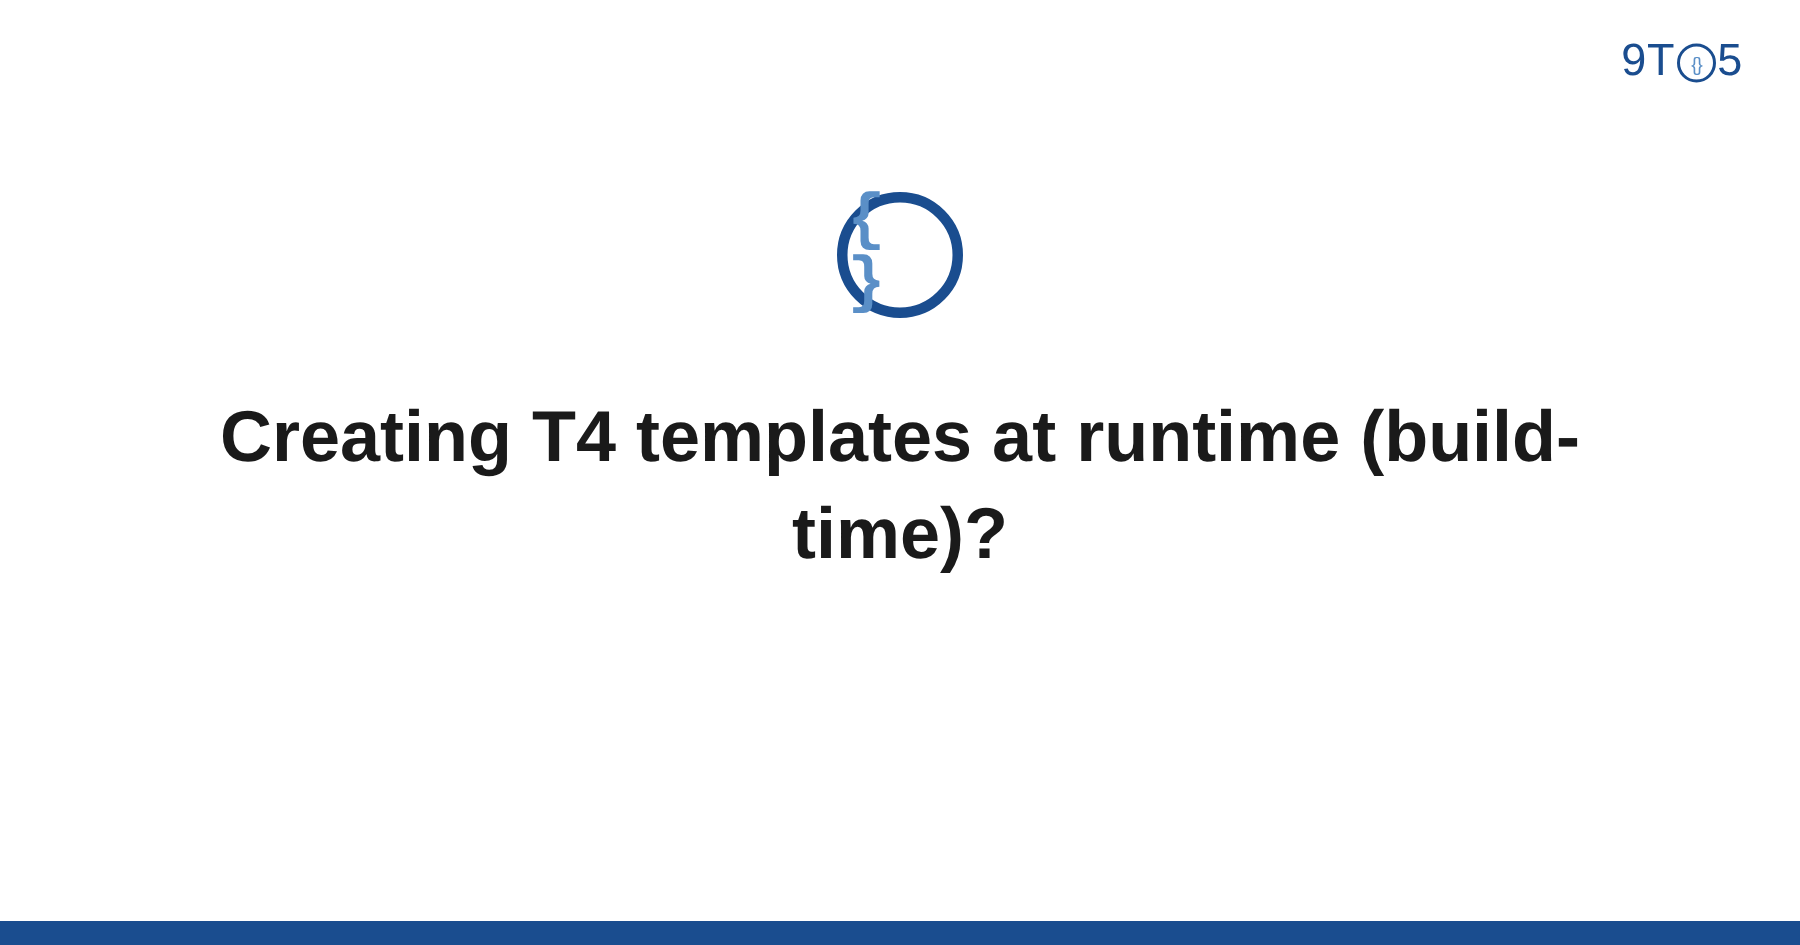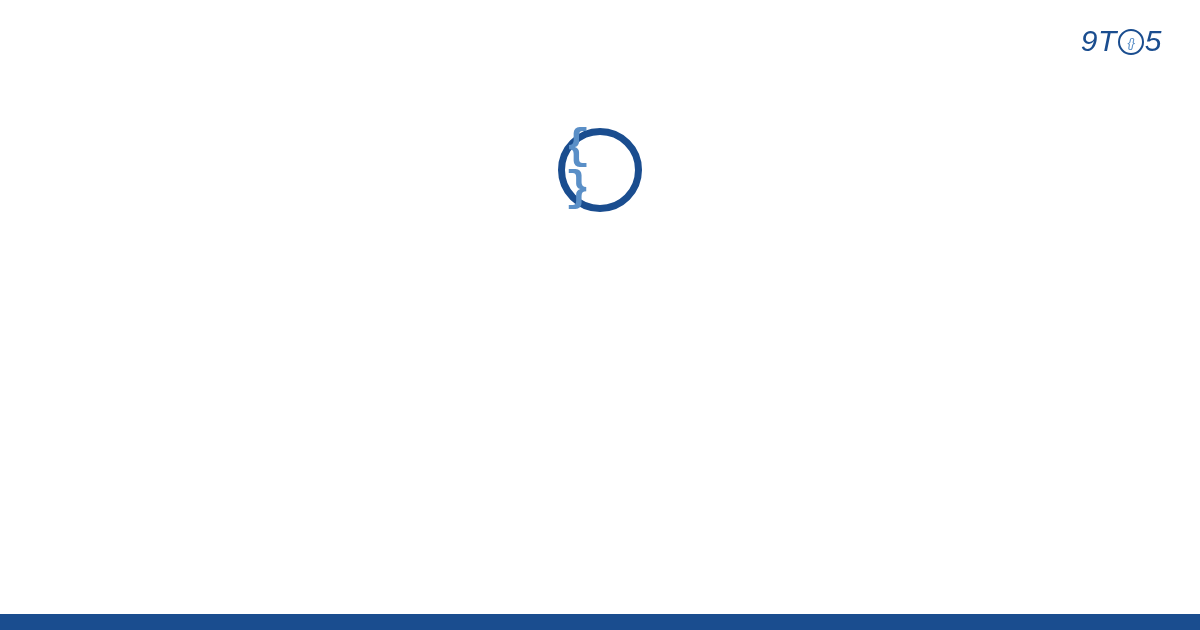--- a/index.html
+++ b/index.html
@@ -14,21 +14,20 @@
       font-family: Arial, Helvetica, sans-serif;
       position: relative;
       overflow: hidden;
     }
     .header {
       position: absolute;
       top: 24px;
       right: 38px;
       display: flex;
       align-items: center;
-      font-style: italic;
     }
     .logo {
       font-size: 30px;
       font-weight: 400;
       letter-spacing: 0.5px;
       display: flex;
       align-items: center;
     }
     .logo-9t {
       color: #1a4d8f;
@@ -117,15 +116,16 @@
       <span class="logo-circle-inner">{}</span>
     </span>
     <span class="logo-5">5</span>
   </div>
 </div>
 
 <div class="content">
   <div class="icon-circle">
     <span class="icon-braces">{ }</span>
   </div>
+  <h1 class="title">Creating T4 templates at runtime (build-time)?</h1>
 </div>
 
 <div class="footer-bar"></div>
 
 </body></html>

